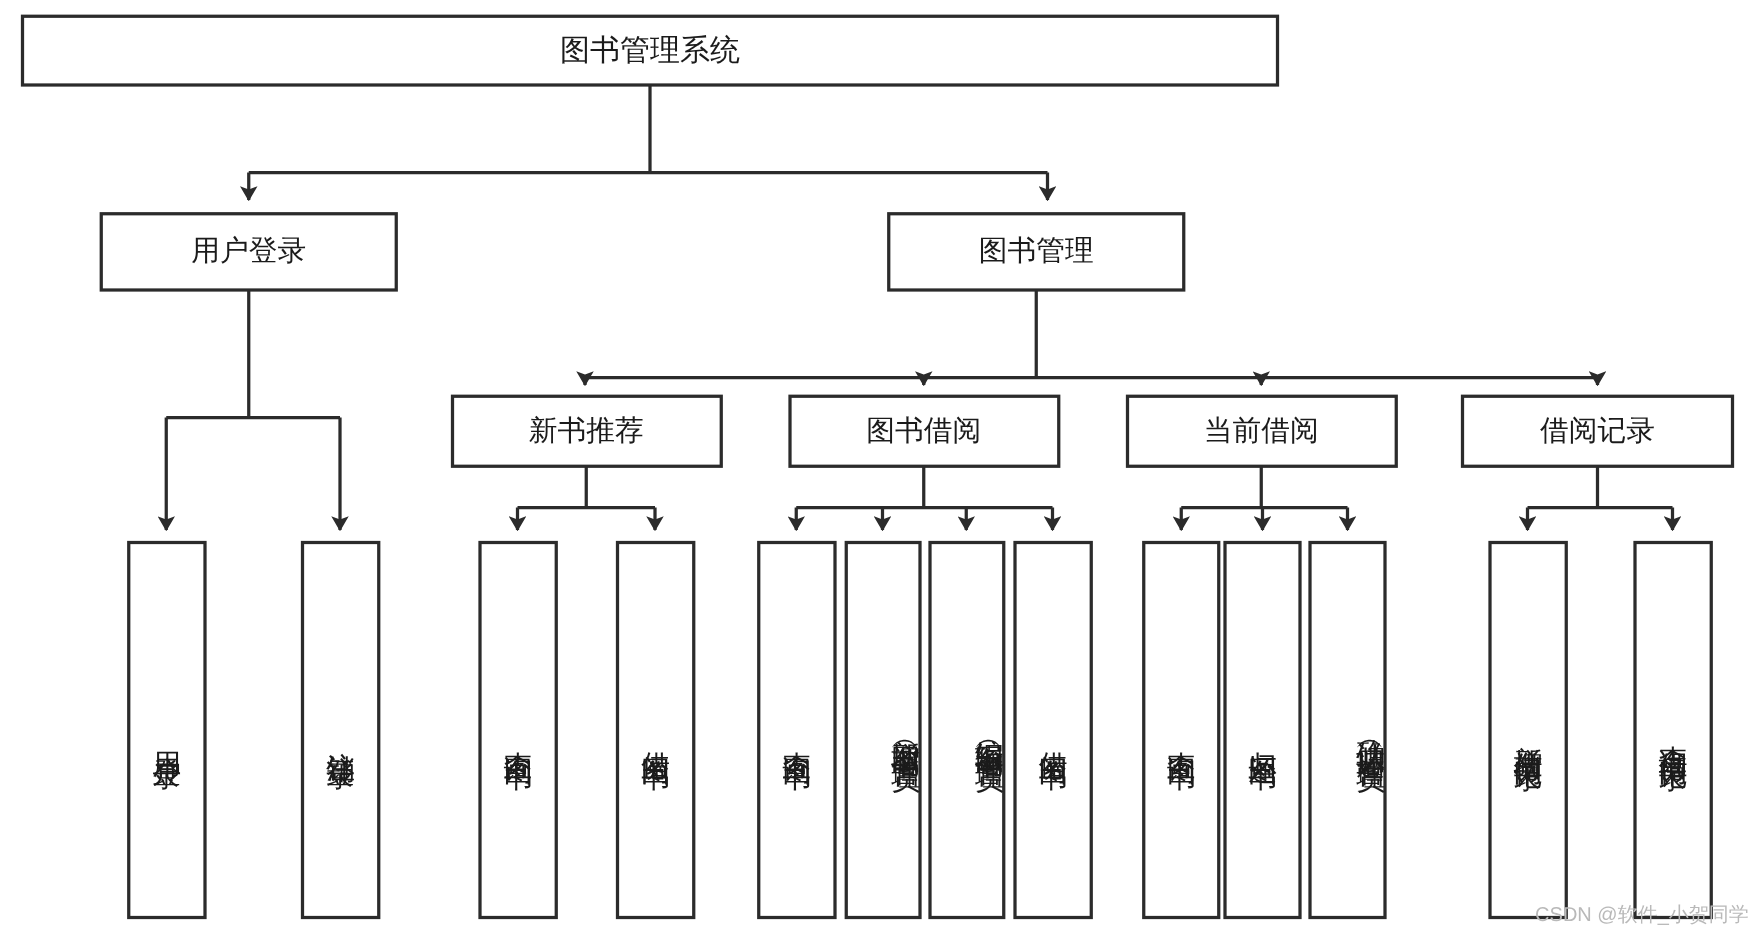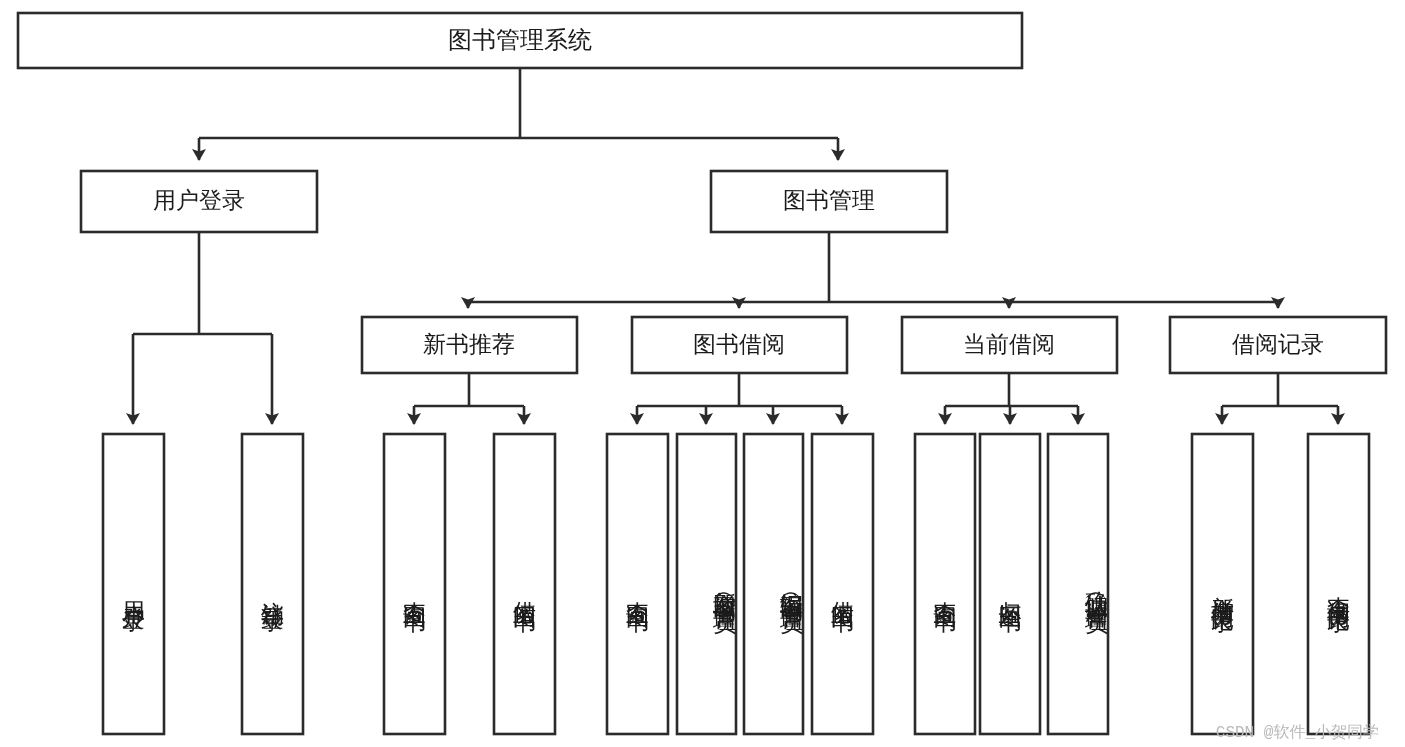--- a/index.html
+++ b/index.html
@@ -57,23 +57,23 @@
     font-family: "Liberation Sans", sans-serif;
     font-size: 23px;
     color: #1b1b1b;
     letter-spacing: 3px;
     line-height: 1;
     white-space: nowrap;
     pointer-events: none;
   }
   .watermark {
     position: absolute;
-    right: 26px;
+    right: 6px;
     bottom: 4px;
-    font-family: Liberation Mono, monospace;
+    font-family: Liberation Sans, sans-serif;
     font-size: 16px;
     color: #b9b9b9;
     white-space: nowrap;
   }
 </style>
 </head>
 <body>
 
 <div id="diagram-root">
 

